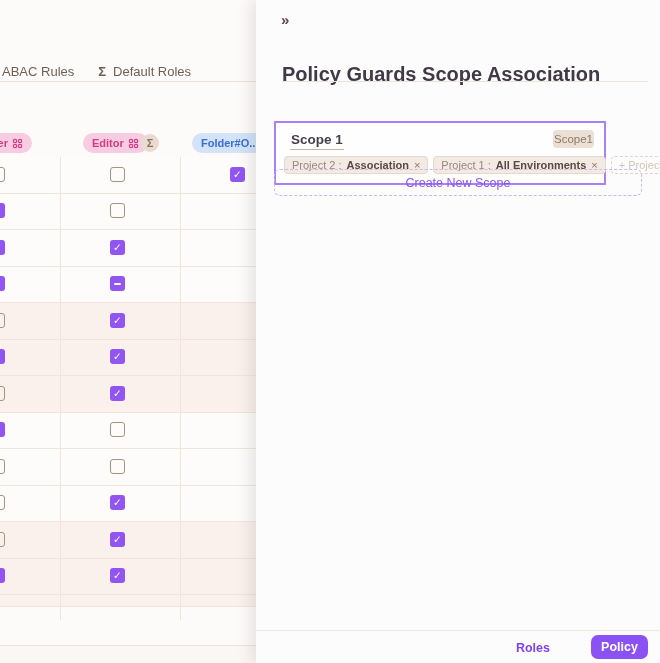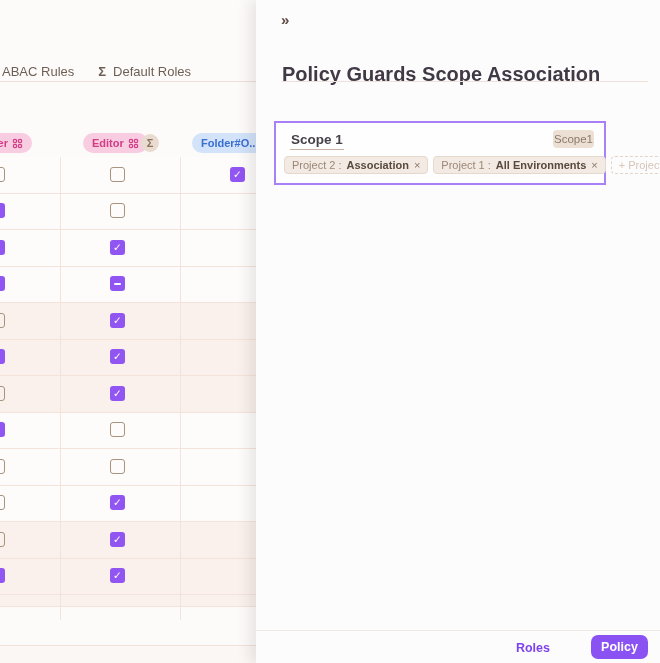--- a/index.html
+++ b/index.html
@@ -207,18 +207,19 @@
           </span>
           <span class="chip">
             <span>Project 1 : </span>
             <b>All Environments</b>
             <span class="x">×</span>
           </span>
           <span class="chip ghost">+ Project : Environment</span>
         </div>
     </div>
 
+    <button class="create-btn">Create New Scope</button>
 
     <div class="panel-footer-divider"></div>
     <button class="cancel-btn">Roles</button>
     <button class="apply-btn">Policy</button>
   </div>
 </div>
 
 </body></html>

